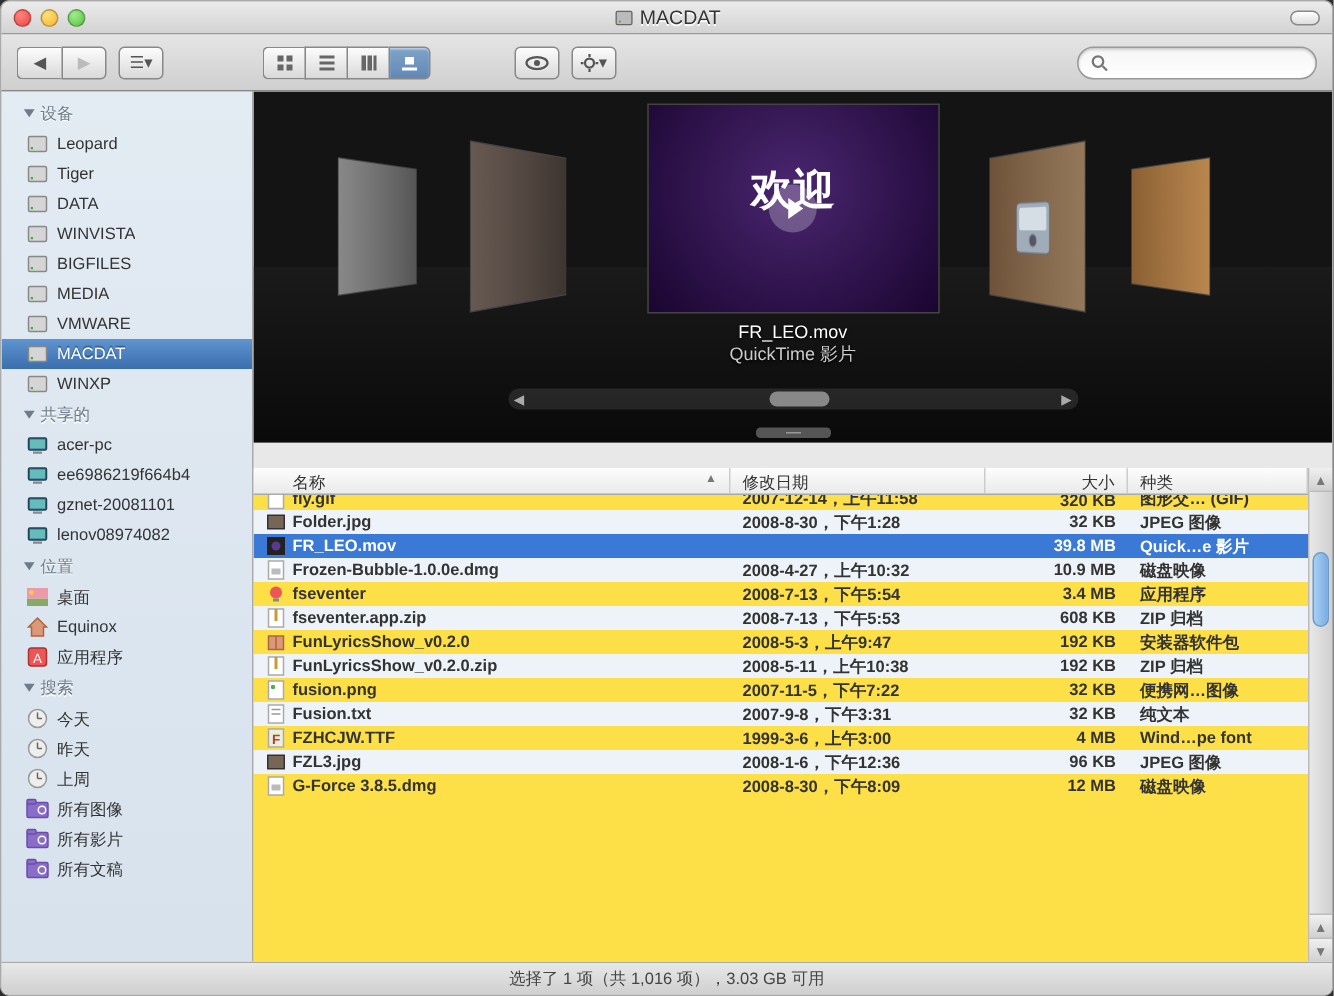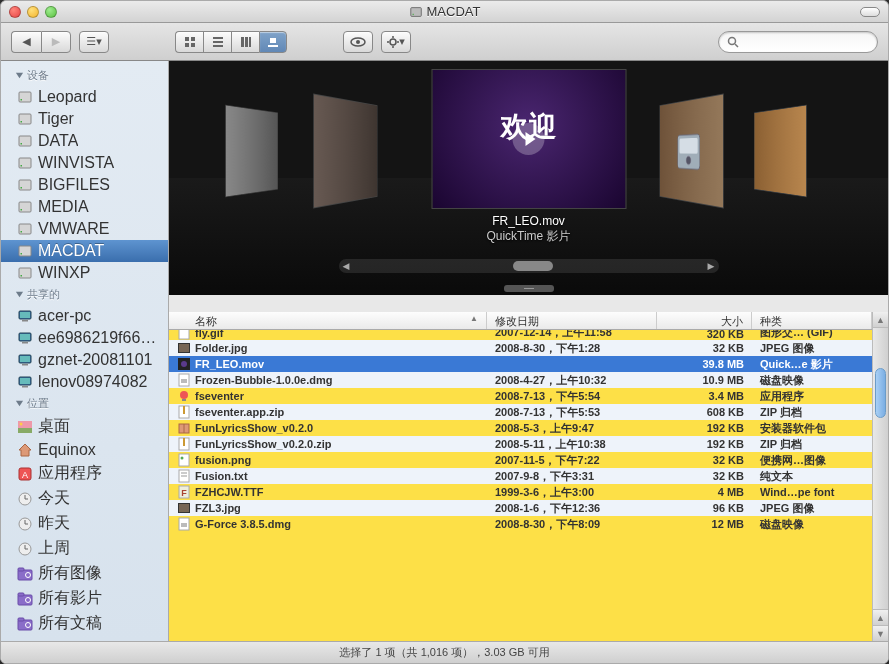--- a/index.html
+++ b/index.html
@@ -25,21 +25,21 @@
 .tbtn.view { width: 28px; }
 .search { margin-left: auto; width: 160px; height: 22px; background: linear-gradient(#f5f5f5,#fff); border: 1px solid #999; border-radius: 11px; display: flex; align-items: center; padding: 0 8px; box-shadow: inset 0 1px 2px rgba(0,0,0,.2); }
 .search svg { width: 12px; height: 12px; fill: #777; }
 .body { flex: 1; display: flex; overflow: hidden; }
 .sidebar { width: 168px; background: linear-gradient(#e3ebf3,#d7e2ed); border-right: 1px solid #aaa; overflow-y: auto; font-size: 11px; padding: 4px 0; }
 .group-head { display: flex; align-items: center; padding: 3px 14px; color: #6d7b8a; font-size: 11px; gap: 3px; text-shadow: 0 1px 0 #fff; }
 .group-head svg { width: 9px; height: 9px; fill: #6d7b8a; }
 .item { display: flex; align-items: center; padding: 2px 6px 2px 16px; gap: 5px; color: #333; }
 .item.sel { background: linear-gradient(#5e94d0,#3a6ead); color: #fff; text-shadow: 0 -1px 0 rgba(0,0,0,.3); }
 .item .icon { width: 16px; height: 16px; flex-shrink: 0; display: flex; align-items: center; justify-content: center; }
-.item span { font-size: 16px; white-space: nowrap; overflow: hidden; text-overflow: ellipsis; }
+.item span { font-size: 11px; white-space: nowrap; overflow: hidden; text-overflow: ellipsis; }
 .main { flex: 1; display: flex; flex-direction: column; overflow: hidden; gap: 17px; }
 .coverflow { height: 234px; background: #141414; position: relative; overflow: hidden; }
 .cf-floor { position: absolute; bottom: 0; width: 100%; height: 50%; background: linear-gradient(#1a1a1a,#0a0a0a); }
 .cf-center { position: absolute; left: 50%; top: 8px; transform: translateX(-50%); width: 195px; height: 140px; background: radial-gradient(circle at 50% 40%, #4a2670, #1a0530); border: 1px solid #444; display: flex; align-items: center; justify-content: center; }
 .cf-center .play { position: absolute; width: 32px; height: 32px; border-radius: 50%; background: rgba(255,255,255,.25); display: flex; align-items: center; justify-content: center; }
 .cf-center .play::after { content: ""; border-left: 10px solid #fff; border-top: 7px solid transparent; border-bottom: 7px solid transparent; margin-left: 3px; }
 .cf-center .txt { color: #fff; font-size: 28px; font-weight: bold; position: absolute; top: 38px; }
 .cf-side { position: absolute; top: 30px; width: 130px; height: 120px; background: #333; border: 1px solid #444; }
 .cf-side.l1 { left: 115px; background: linear-gradient(90deg,#675952,#3e3530); transform: perspective(400px) rotateY(55deg) scale(.85); }
 .cf-side.l2 { left: 20px; background: linear-gradient(90deg,#888,#555); transform: perspective(400px) rotateY(55deg) scale(.7); }
@@ -322,20 +322,26 @@
         </div>
         <div class="item">
           <div class="icon">
             <svg viewBox="0 0 16 16">
               <rect x="2" y="2" width="12" height="12" rx="2" fill="#e55" stroke="#a33"></rect>
               <text x="8" y="12" text-anchor="middle" fill="#fff" font-size="9">A</text>
             </svg>
           </div>
           <span>应用程序</span>
         </div>
+        <div class="group-head">
+          <svg viewBox="0 0 10 10">
+            <polygon points="1,2 9,2 5,8"></polygon>
+          </svg>
+          <span>搜索</span>
+        </div>
         <div class="item">
           <div class="icon">
             <svg viewBox="0 0 16 16">
               <circle cx="8" cy="8" r="6" fill="#eee" stroke="#999"></circle>
               <line x1="8" y1="8" x2="8" y2="4" stroke="#666"></line>
               <line x1="8" y1="8" x2="11" y2="8" stroke="#666"></line>
             </svg>
           </div>
           <span>今天</span>
         </div>

